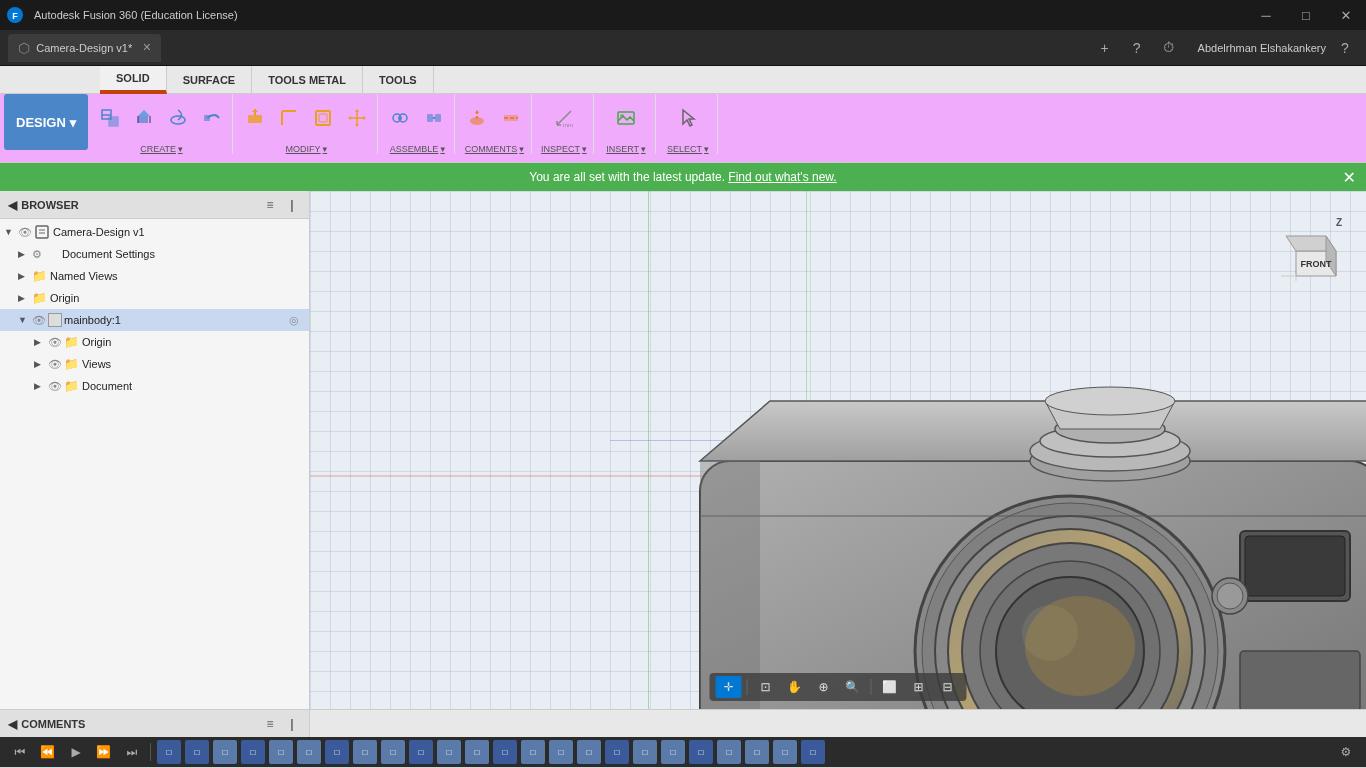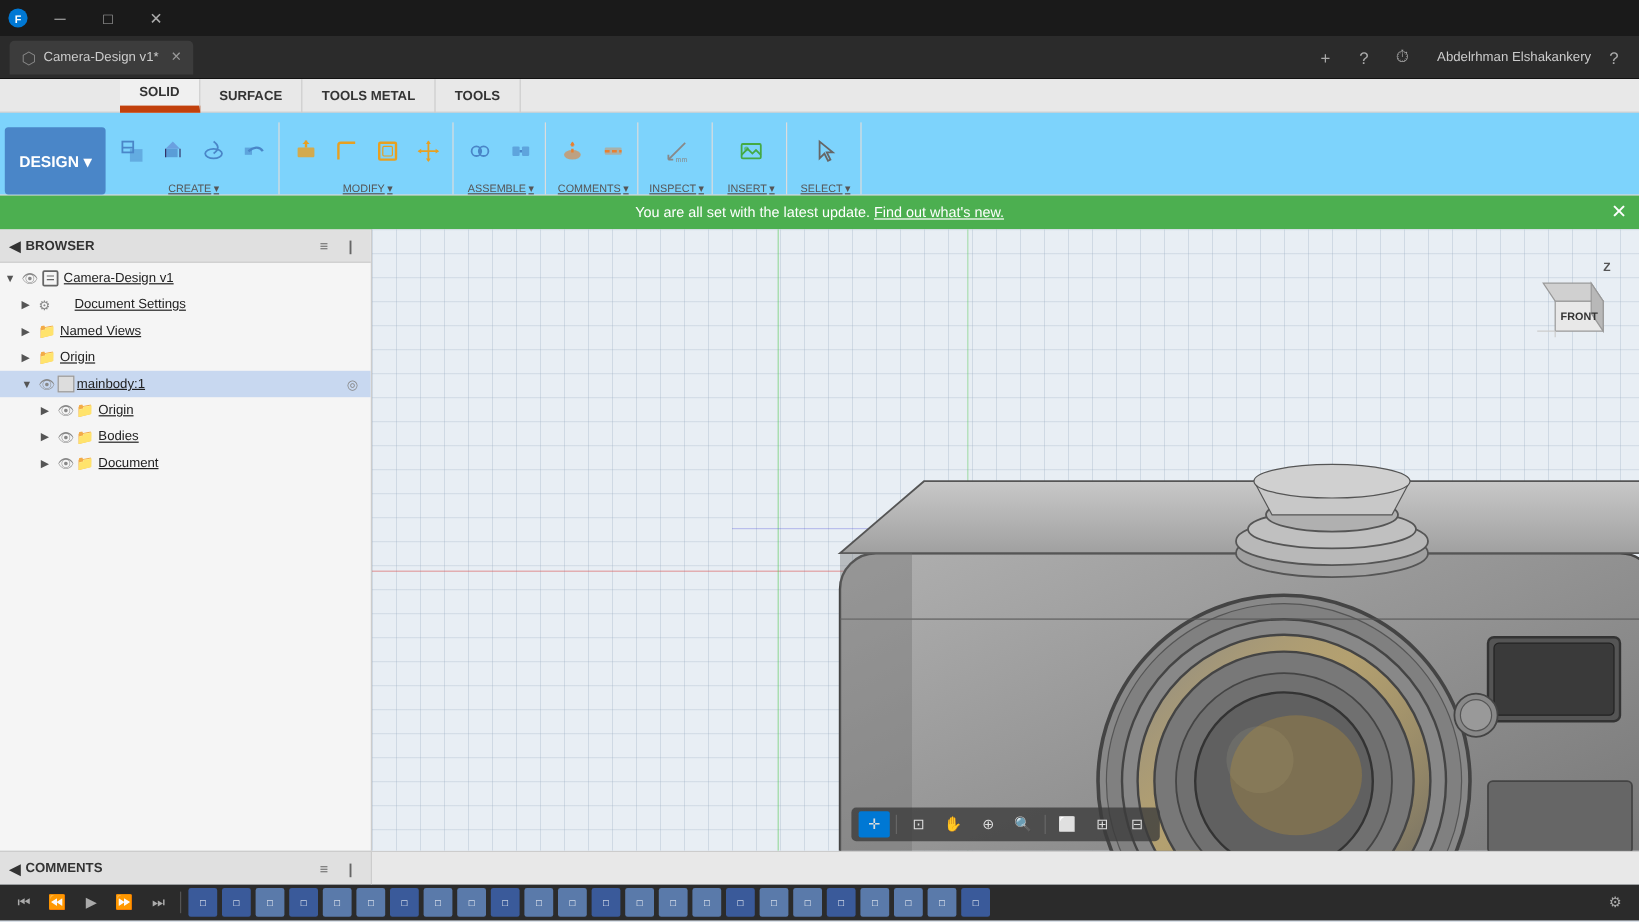--- a/index.html
+++ b/index.html
@@ -35,25 +35,25 @@
       width: 100%; background: #f0f0f0; border-bottom: 1px solid #ccc;
     }
     #toolbar-tabs {
       display: flex; align-items: center; height: 28px; background: #e8e8e8;
       border-bottom: 1px solid #ccc; padding-left: 100px;
     }
     .toolbar-tab {
       padding: 0 16px; height: 28px; display: flex; align-items: center;
       font-size: 11px; font-weight: 600; color: #333; cursor: pointer; border-right: 1px solid #ccc;
     }
-    .toolbar-tab.active { background: #f0f0f0; border-bottom: 6px solid #c2410c; color: #333; }
+    .toolbar-tab.active { background: #f0f0f0; border-bottom: 4px solid #c2410c; color: #333; }
 
     #toolbar-content {
-      display: flex; align-items: flex-end; height: 68px; padding: 0 4px; gap: 2px;
-      background: #7dd3fc;
+      display: flex; align-items: flex-start; height: 68px; padding: 0 4px; gap: 2px;
+      background: #f0abfc;
     }
     .design-btn {
       height: 56px; min-width: 80px; background: #4a86c8; color: white; border: none;
       border-radius: 3px; display: flex; align-items: center; justify-content: center;
       font-size: 13px; font-weight: bold; cursor: pointer; padding: 0 12px; gap: 4px;
     }
     .tool-group {
       display: flex; flex-direction: column; align-items: center; height: 60px;
       border-right: 1px solid #ddd; padding: 0 4px; min-width: 60px;
     }
@@ -95,21 +95,21 @@
     .browser-ctrl-btn { width: 18px; height: 18px; display: flex; align-items: center; justify-content: center; cursor: pointer; font-size: 12px; color: #666; }
 
     .browser-tree { flex: 1; overflow-y: auto; padding: 2px 0; }
     .tree-item {
       display: flex; align-items: center; height: 22px; padding: 0 4px;
       cursor: pointer; font-size: 11px; color: #222;
     }
     .tree-item.selected { background: #c8d8f0; }
     .tree-item .expand-arrow { width: 14px; font-size: 9px; color: #555; flex-shrink: 0; }
     .tree-item .eye-icon { width: 16px; font-size: 11px; color: #888; flex-shrink: 0; }
-    .tree-item .item-label { flex: 1; overflow: hidden; text-overflow: ellipsis; white-space: nowrap; text-decoration: underline; }
+    .tree-item .item-label { flex: 1; overflow: hidden; text-overflow: ellipsis; white-space: nowrap; }
     .tree-item .gear-icon { width: 16px; font-size: 11px; color: #888; flex-shrink: 0; }
     .tree-item .target-icon { width: 16px; font-size: 11px; color: #888; flex-shrink: 0; }
     .tree-item .comp-box { width: 14px; height: 14px; background: #ddd; border: 1px solid #999; flex-shrink: 0; margin-right: 2px; }
 
     
     #viewport {
       flex: 1; position: relative; background: #e8eef4; overflow: hidden;
     }
     .grid-bg {
       position: absolute; inset: 0;
@@ -173,20 +173,21 @@
 </head>
 <body>
 
 <div id="titlebar">
   <div class="app-icon">
     <svg width="18" height="18" viewBox="0 0 18 18">
         <circle cx="9" cy="9" r="8" fill="#0078d4"></circle>
         <text x="9" y="13" text-anchor="middle" fill="white" font-size="9" font-weight="bold">F</text>
       </svg>
   </div>
+  <div class="app-title">Autodesk Fusion 360 (Education License)</div>
   <div class="win-controls">
     <div class="win-btn">─</div>
     <div class="win-btn">□</div>
     <div class="win-btn close">✕</div>
   </div>
 </div>
 
 <div id="tabbar">
   <div class="doc-tab">
     <span class="tab-icon">⬡</span>
@@ -446,21 +447,21 @@
         <span class="expand-arrow">▶</span>
         <span class="eye-icon">👁</span>
         <span style="font-size:12px;color:#888;">📁</span>
         <span class="item-label" style="margin-left:3px;">Origin</span>
       </div>
 
       <div class="tree-item" style="padding-left:34px;">
         <span class="expand-arrow">▶</span>
         <span class="eye-icon">👁</span>
         <span style="font-size:12px;color:#888;">📁</span>
-        <span class="item-label" style="margin-left:3px;">Bodies</span>
+        <span class="item-label" style="margin-left:3px;">Views</span>
       </div>
 
       <div class="tree-item" style="padding-left:34px;">
         <span class="expand-arrow">▶</span>
         <span class="eye-icon">👁</span>
         <span style="font-size:12px;color:#888;">📁</span>
         <span class="item-label" style="margin-left:3px;">Document</span>
       </div>
 
     </div>

